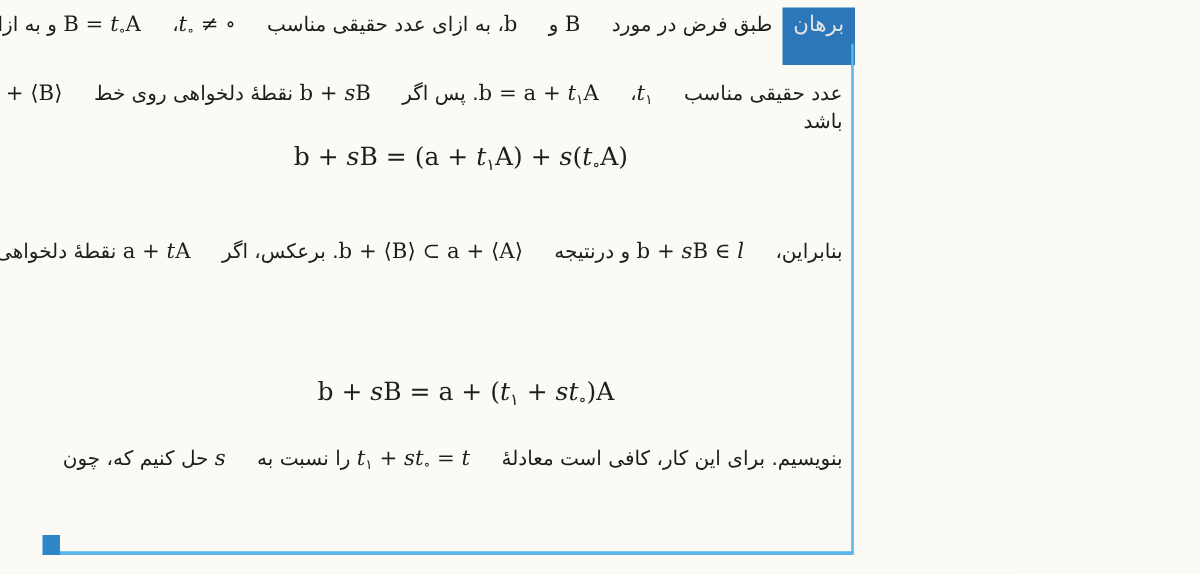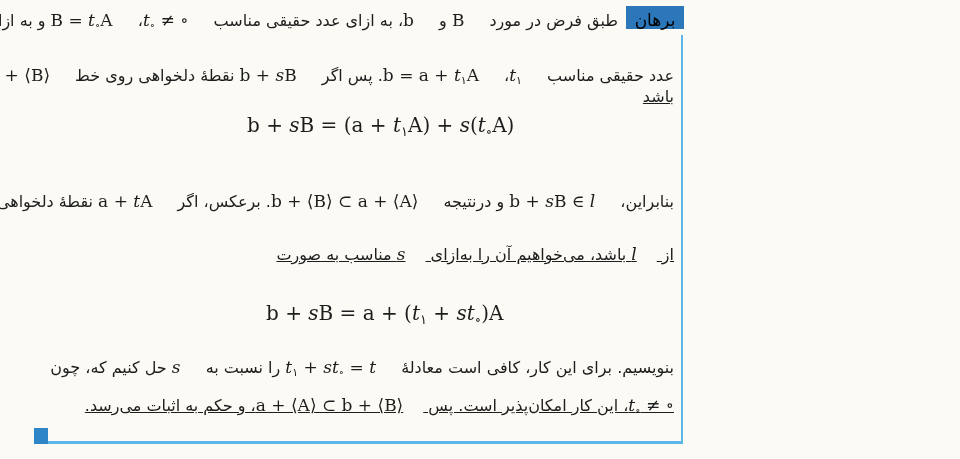--- a/index.html
+++ b/index.html
@@ -6,43 +6,43 @@
   :root{
     --accent:#2b77ba; --rule:#5ab7e8; --qed:#2f86c6; --ink:#1d1d1d; --bg:#fbfaf5;
   }
   html,body{margin:0;padding:0;}
   body{background:#e8e8e8;font-family:"DejaVu Sans",sans-serif;}
   .page{
     position:relative;width:960px;height:459px;background:var(--bg);
     overflow:hidden;margin:0;
   }
   .badge{
-    position:absolute;left:626px;top:6px;width:58px;height:23px;
-    background:var(--accent);color:#000000;font-size:17px;line-height:29px;
+    position:absolute;left:626px;top:6px;width:58px;height:46px;
+    background:var(--accent);color:#e5e5e5;font-size:17px;line-height:29px;
     text-align:center;font-family:"DejaVu Sans",sans-serif;
   }
   .vrule{position:absolute;left:681px;top:35px;width:2px;height:408px;background:var(--rule);}
   .hrule{position:absolute;left:44px;top:441px;width:639px;height:3px;background:var(--rule);}
   .qed{position:absolute;left:34px;top:428px;width:14px;height:16px;background:var(--qed);}
   .line{
     position:absolute;direction:rtl;color:var(--ink);
     font-size:16px;line-height:26px;white-space:nowrap;
   }
   .line.just{text-align:justify;text-align-last:justify;}
-  .line.ralign{text-align:right;text-decoration:underline;}
+  .line.ralign{text-align:right;}
   .fa{font-family:"DejaVu Sans",sans-serif;margin-left:20px;}
   .math{
     direction:ltr;unicode-bidi:isolate;
     font-family:"DejaVu Serif","DejaVu Sans",serif;font-size:17px;
   }
   .math .it{font-style:italic;}
   .math .rm{font-style:normal;}
   .math sub{font-size:11px;line-height:0;vertical-align:-3px;font-style:normal;}
   .eqline{
-    position:absolute;direction:ltr;color:var(--ink);line-height:28px;white-space:nowrap;margin-left:12px;
+    position:absolute;direction:ltr;color:var(--ink);line-height:28px;white-space:nowrap;
   }
   .eqline .math{font-size:20px;}
   .eqline .math sub{font-size:13px;vertical-align:-4px;}
   
   .l-p1l1{top:7px;right:342px;width:586px;}
   .l-p1l2{top:62px;right:286px;width:642px;}
   .l-p1l3{top:84px;right:286px;}
   .l-eq1a{top:111px;left:235px;}
   .l-eq1b{top:154px;left:297px;}
   .l-p2l1{top:188px;right:286px;width:642px;}
@@ -61,20 +61,18 @@
   <div class="hrule"></div>
   <div class="qed"></div>
 
   <div class="line just l-p1l1" dir="rtl"><span class="fa">طبق فرض در مورد </span><span class="math" dir="ltr"><span class="rm">B</span></span><span class="fa"> و </span><span class="math" dir="ltr"><span class="rm">b</span></span><span class="fa">، به ازای عدد حقیقی مناسب </span><span class="math" dir="ltr"><span class="it">t</span><sub>∘</sub><span class="rm"> ≠ ∘</span></span><span class="fa">، </span><span class="math" dir="ltr"><span class="rm">B = </span><span class="it">t</span><sub>∘</sub><span class="rm">A</span></span><span class="fa"> و به ازای</span></div>
   <div class="line just l-p1l2" dir="rtl"><span class="fa">عدد حقیقی مناسب </span><span class="math" dir="ltr"><span class="it">t</span><sub>۱</sub></span><span class="fa">، </span><span class="math" dir="ltr"><span class="rm">b = a + </span><span class="it">t</span><sub>۱</sub><span class="rm">A</span></span><span class="fa">. پس اگر </span><span class="math" dir="ltr"><span class="rm">b + </span><span class="it">s</span><span class="rm">B</span></span><span class="fa"> نقطۀ دلخواهی روی خط </span><span class="math" dir="ltr"><span class="rm">b + ⟨B⟩</span></span></div>
   <div class="line ralign l-p1l3" dir="rtl"><span class="fa">باشد</span></div>
 
   <div class="eqline l-eq1a" dir="ltr"><span class="math" dir="ltr"><span class="rm">b + </span><span class="it">s</span><span class="rm">B = (a + </span><span class="it">t</span><sub>۱</sub><span class="rm">A) + </span><span class="it">s</span><span class="rm">(</span><span class="it">t</span><sub>∘</sub><span class="rm">A)</span></span></div>
 
   <div class="line just l-p2l1" dir="rtl"><span class="fa">بنابراین، </span><span class="math" dir="ltr"><span class="rm">b + </span><span class="it">s</span><span class="rm">B ∈ </span><span class="it">l</span></span><span class="fa"> و درنتیجه </span><span class="math" dir="ltr"><span class="rm">b + ⟨B⟩ ⊂ a + ⟨A⟩</span></span><span class="fa">. برعکس، اگر </span><span class="math" dir="ltr"><span class="rm">a + </span><span class="it">t</span><span class="rm">A</span></span><span class="fa"> نقطۀ دلخواهی</span></div>
-  <div class="line ralign l-p2l2" dir="rtl"><span class="fa">از </span><span class="math" dir="ltr"><span class="it">l</span></span><span class="fa"> باشد، می‌خواهیم آن را به‌ازای </span><span class="math" dir="ltr"><span class="it">s</span></span><span class="fa"> مناسب به صورت</span></div>
 
   <div class="eqline l-eq2" dir="ltr"><span class="math" dir="ltr"><span class="rm">b + </span><span class="it">s</span><span class="rm">B = a + (</span><span class="it">t</span><sub>۱</sub><span class="rm"> + </span><span class="it">st</span><sub>∘</sub><span class="rm">)A</span></span></div>
 
   <div class="line just l-p3l1" dir="rtl"><span class="fa">بنویسیم. برای این کار، کافی است معادلۀ </span><span class="math" dir="ltr"><span class="it">t</span><sub>۱</sub><span class="rm"> + </span><span class="it">st</span><sub>∘</sub><span class="rm"> = </span><span class="it">t</span></span><span class="fa"> را نسبت به </span><span class="math" dir="ltr"><span class="it">s</span></span><span class="fa"> حل کنیم که، چون</span></div>
-  <div class="line ralign l-p3l2" dir="rtl"><span class="math" dir="ltr"><span class="it">t</span><sub>∘</sub><span class="rm"> ≠ ∘</span></span><span class="fa">، این کار امکان‌پذیر است. پس </span><span class="math" dir="ltr"><span class="rm">a + ⟨A⟩ ⊂ b + ⟨B⟩</span></span><span class="fa">، و حکم به اثبات می‌رسد.</span></div>
 
 </div>
 
 </body></html>

